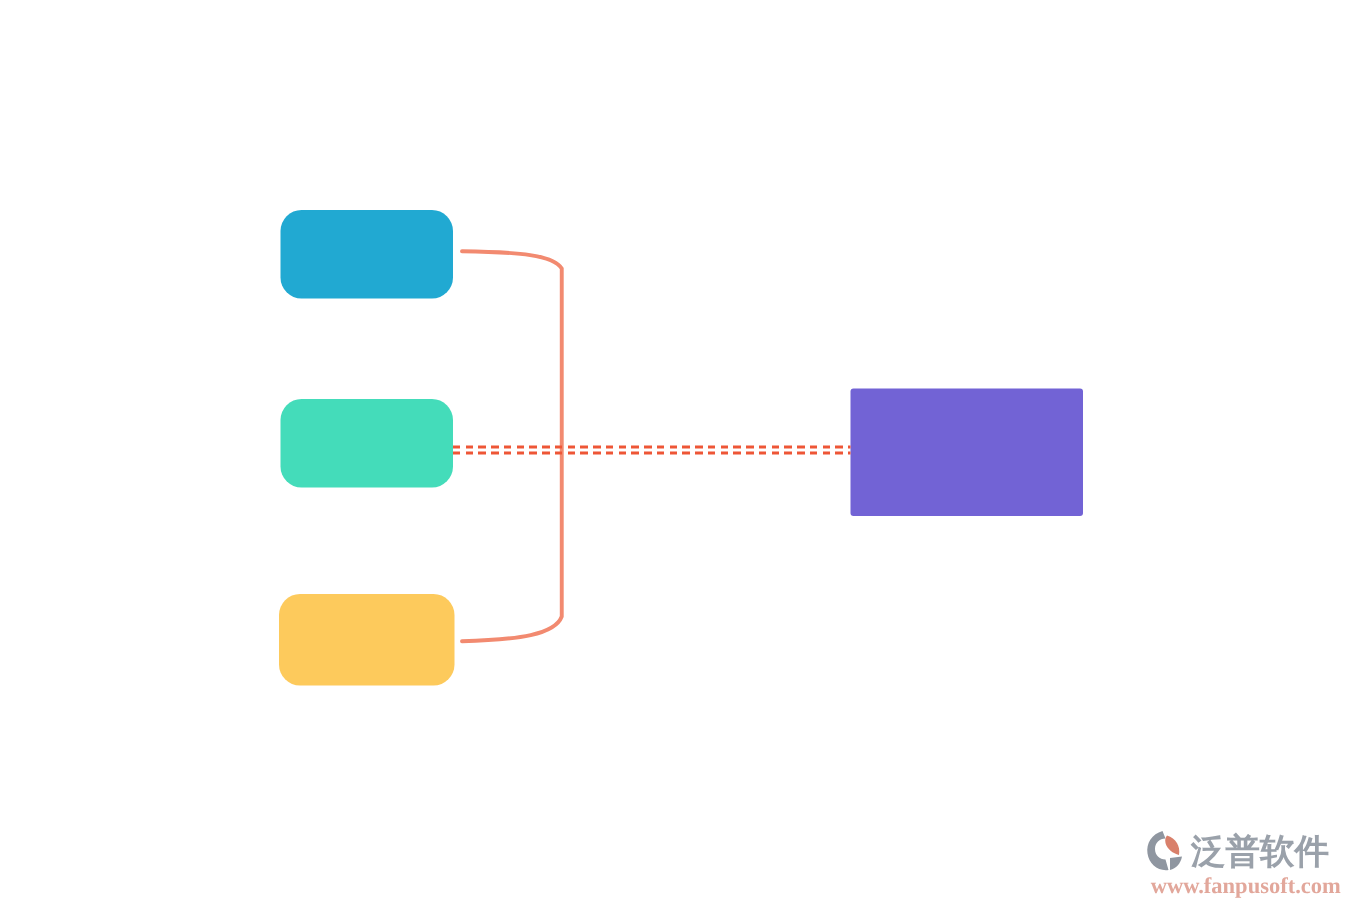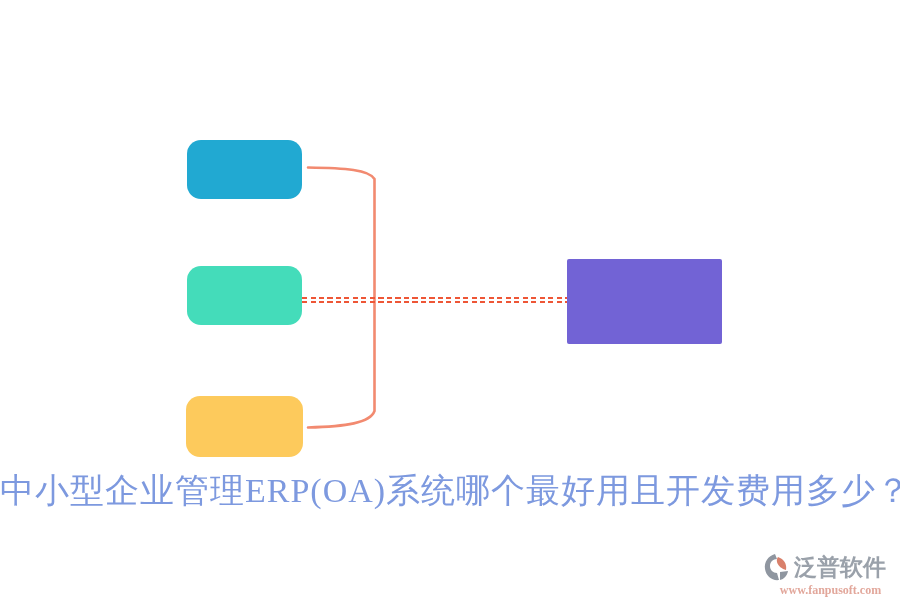--- a/index.html
+++ b/index.html
@@ -65,21 +65,21 @@
     font-family: "Liberation Sans", sans-serif;
     font-weight: bold;
     font-size: 23px;
     color: #9aa1aa;
     margin-left: 5px;
     white-space: nowrap;
   }
   .brand-url {
     font-family: "Liberation Serif", serif;
     font-weight: bold;
-    font-size: 12px;
+    font-size: 15px;
     color: #e2a79b;
     text-align: center;
     margin-top: 1px;
     white-space: nowrap;
   }
 </style>
 </head>
 <body>
 
 <div class="canvas">
@@ -97,21 +97,20 @@
              C 346 168 369 170 374.5 179
              L 374.5 411
              C 370 423 346 426.5 308 427.5" fill="none" stroke-width="2.6" stroke-linecap="round" stroke="#f28a70"></path>
   </svg>
 
   <div class="dashed-connector">
     <div class="dash-row"></div>
     <div class="dash-row"></div>
   </div>
 
-  <div class="article-title">中小型企业管理ERP(OA)系统哪个最好用且开发费用多少？</div>
 
   <div class="watermark">
     <div class="watermark-top">
       <svg class="logo-icon" viewBox="0 0 26 31">
         <path d="M12,2 C5,4 1,10 2,17 C3,24 9,29 16,28 L14,21 C10,21 7,18 7,14 C7,10 10,7 14,7 Z" fill="#8f96a0"></path>
         <path d="M15,5 C21,7 24,12 23,18 C19,17 15,14 14,10 C13.5,8 14,6 15,5 Z" fill="#d9806b"></path>
         <path d="M17,20 L25,19 C24,24 21,27 17,28 Z" fill="#8f96a0"></path>
       </svg>
       <span class="brand-name">泛普软件</span>
     </div>

